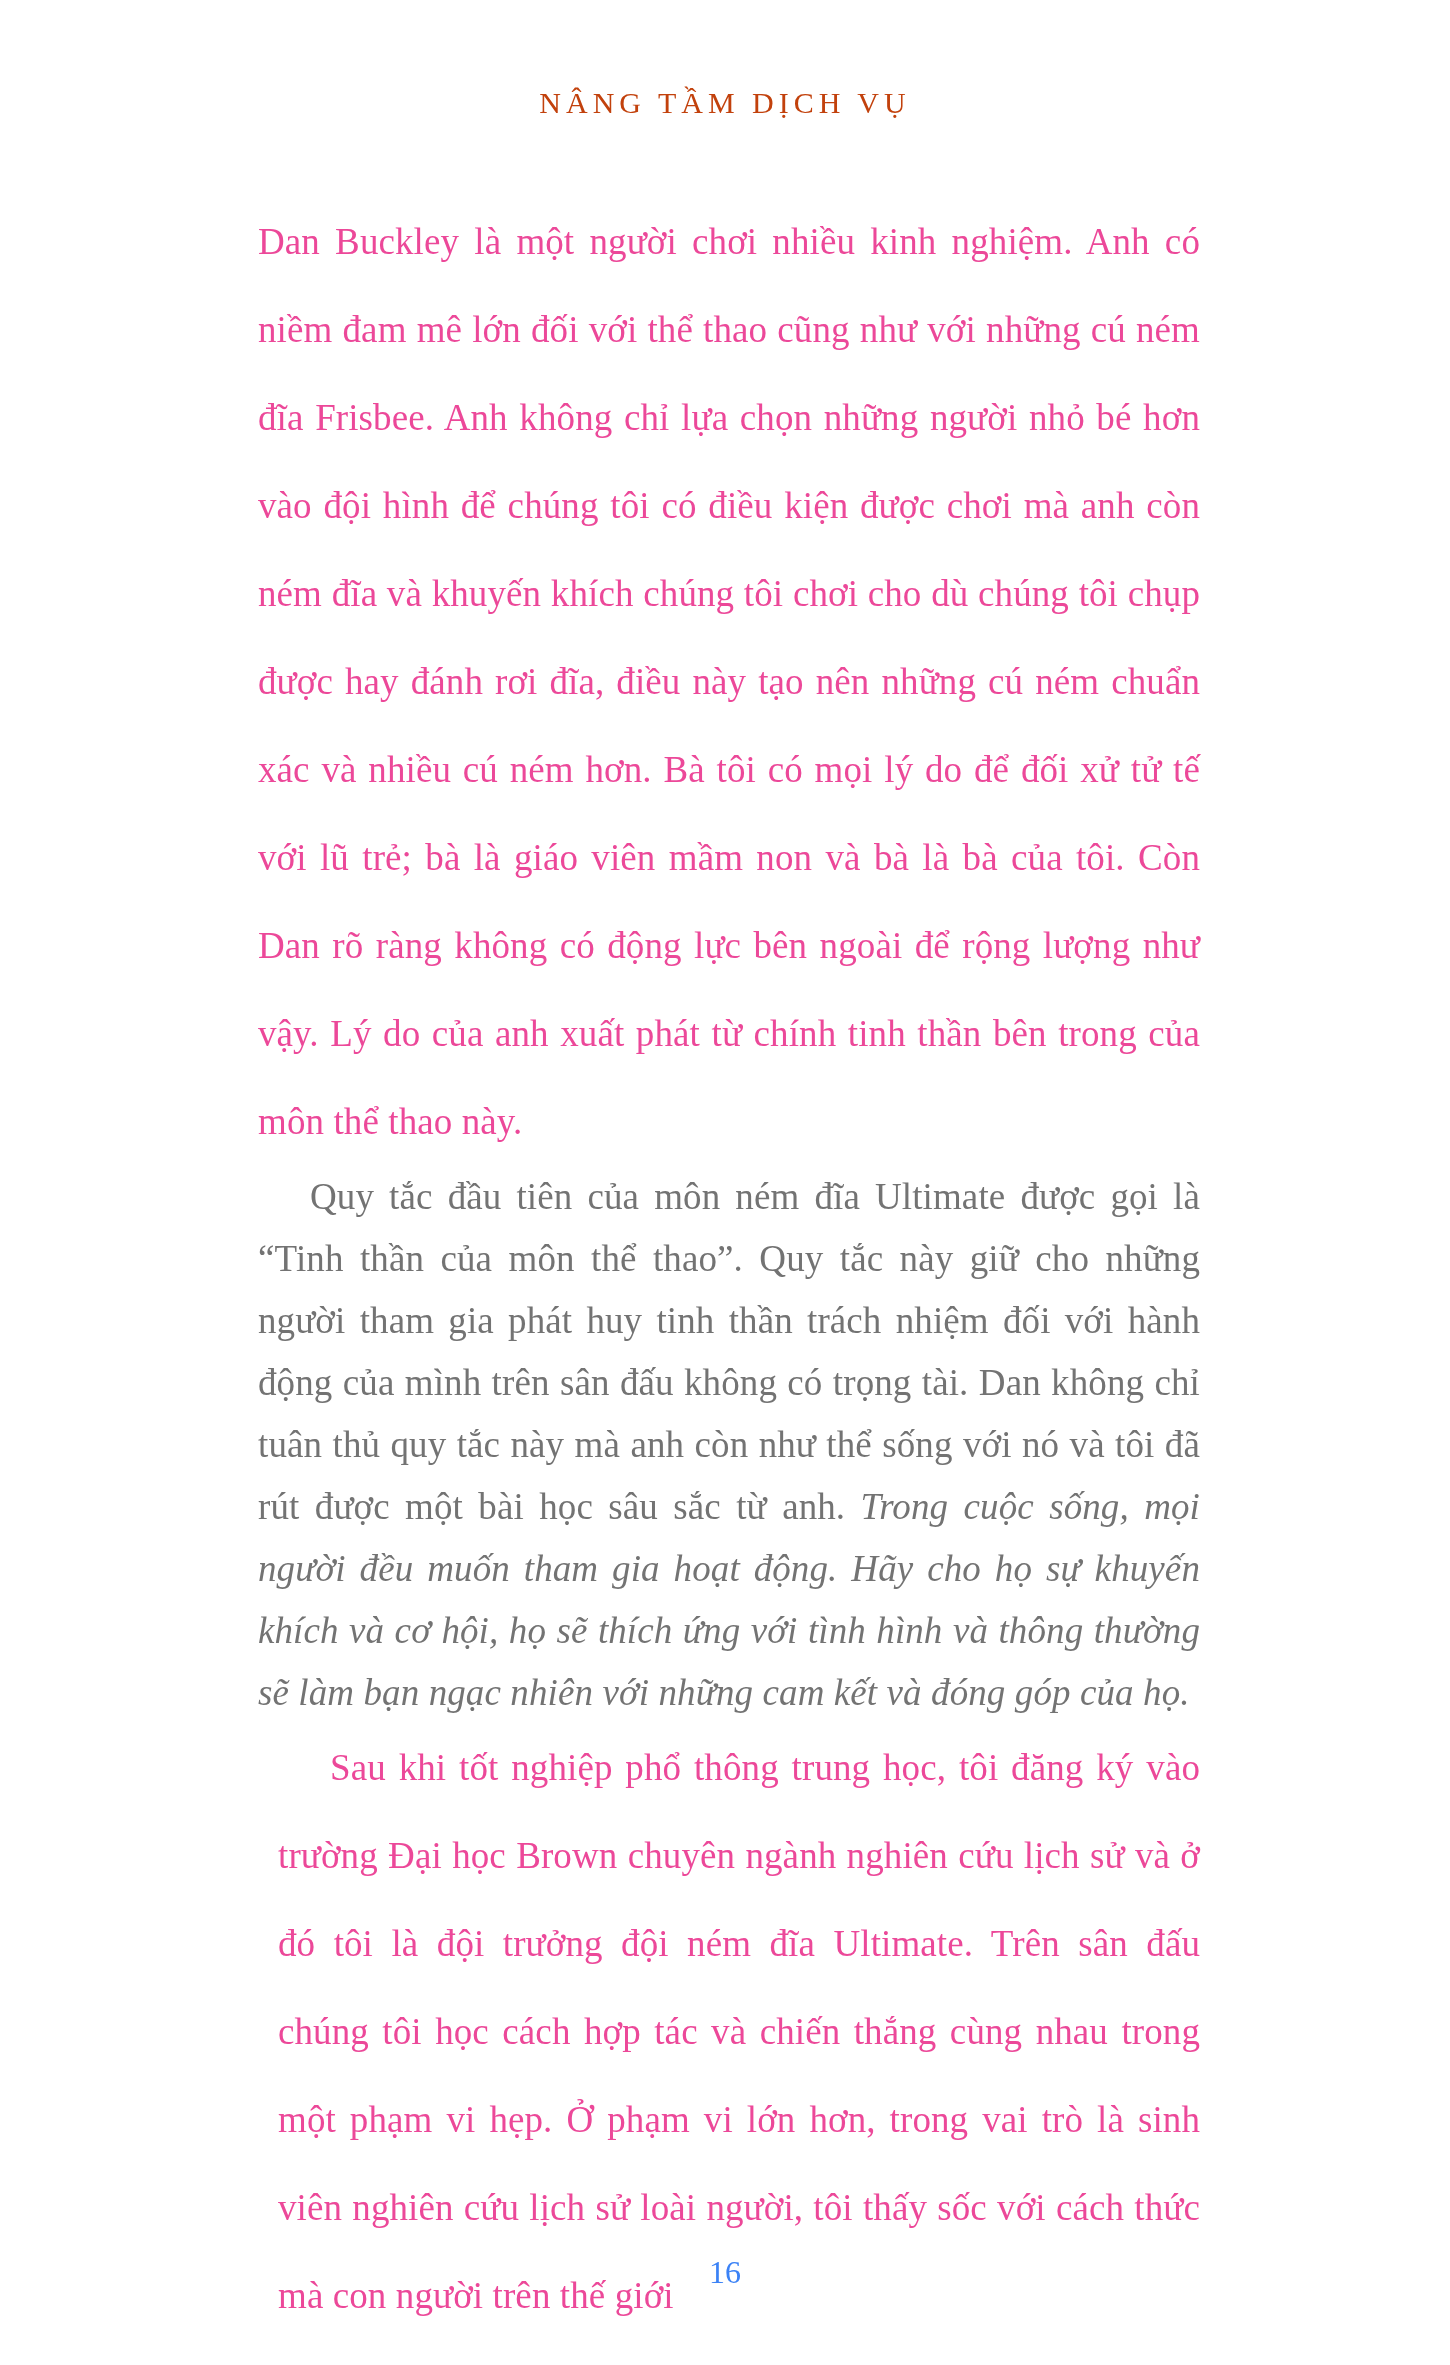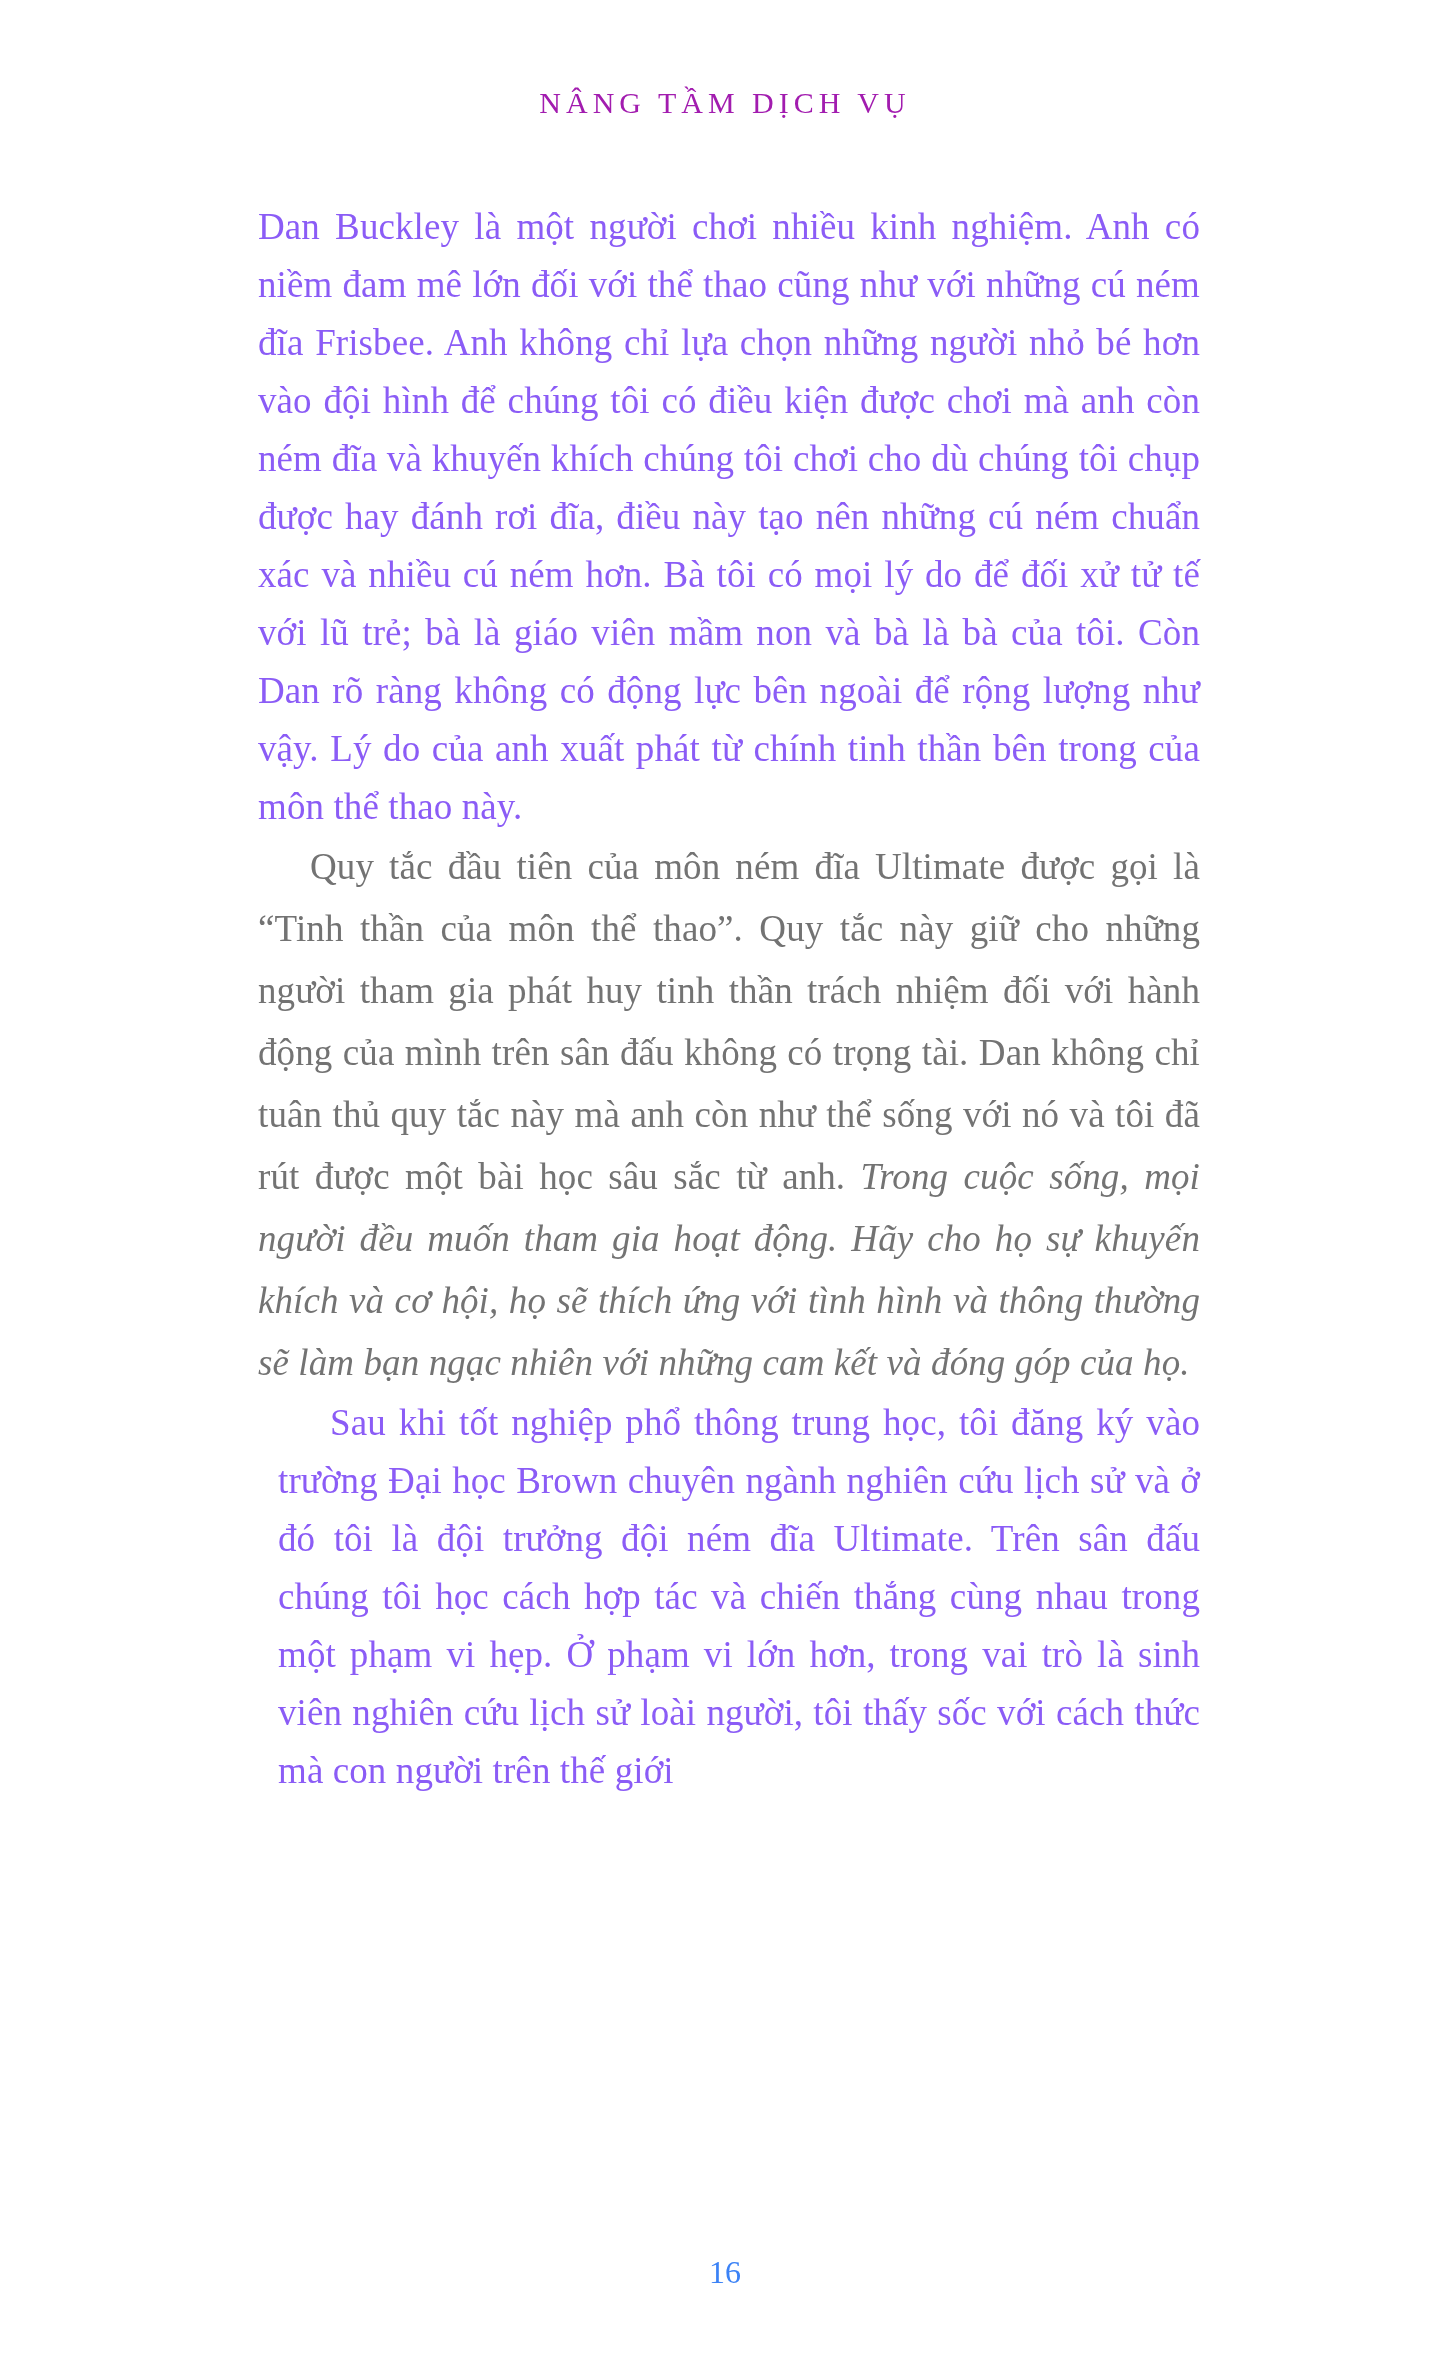--- a/index.html
+++ b/index.html
@@ -23,37 +23,37 @@
     box-sizing: border-box;
   }
   .running-head {
     position: absolute;
     top: 86px;
     left: 0;
     width: 1450px;
     text-align: center;
     font-size: 30px;
     letter-spacing: 5px;
-    color: #a21caf;
+    color: #c2410c;
     font-family: "Liberation Serif", serif;
     font-weight: 400;
   }
   .text-block {
     position: absolute;
     top: 198px;
     left: 258px;
     width: 942px;
   }
   p {
     margin: 0;
     font-size: 37px;
-    line-height: 58px;
+    line-height: 88px;
     text-align: justify;
     text-justify: inter-word;
-    color: #8b5cf6;
+    color: #ec4899;
     letter-spacing: 0.1px;
   }
   p.indent {
     text-indent: 52px;
     margin-left: 20px;
   }
   .para-mixed {
     margin: 0;
     font-size: 37px;
     line-height: 62px;

